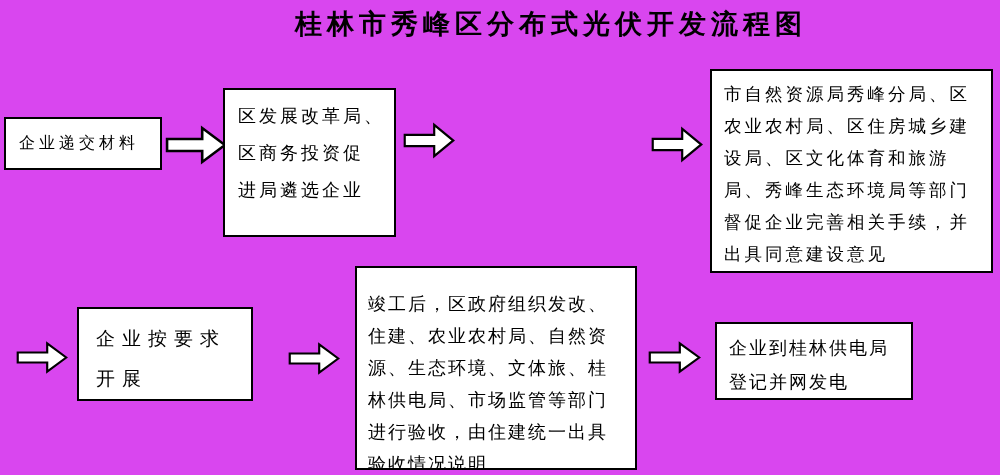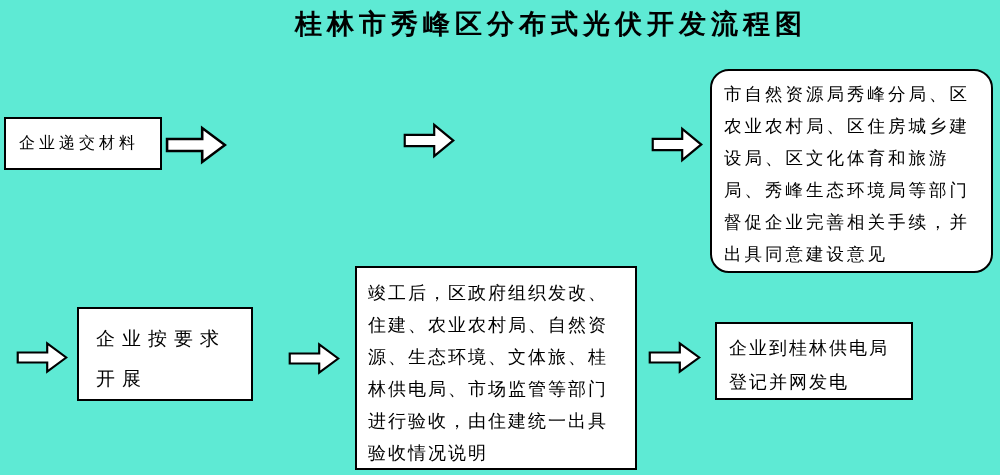--- a/index.html
+++ b/index.html
@@ -4,21 +4,21 @@
 <style>
   html, body {
     margin: 0;
     padding: 0;
     background: #ffffff;
   }
   .canvas {
     position: relative;
     width: 1000px;
     height: 475px;
-    background: #5eead4;
+    background: #d946ef;
     font-family: "Liberation Serif", "DejaVu Serif", serif;
     color: #000000;
     overflow: hidden;
   }
   .title {
     position: absolute;
     left: 295px;
     top: 6px;
     font-family: "Liberation Sans", "DejaVu Sans", sans-serif;
     font-weight: bold;
@@ -48,30 +48,30 @@
     font-size: 18px; line-height: 37px; letter-spacing: 3px;
   }
   .b3 {
     left: 457px; top: 93px; width: 182px; height: 87px;
     padding: 8px 6px 0 13px;
     font-size: 18px; line-height: 36px; letter-spacing: 3px;
   }
   .b4 {
     left: 710px; top: 69px; width: 283px; height: 204px;
     padding: 7px 19px 0 12px;
-    font-size: 17.5px; line-height: 32px; letter-spacing: 3px; border-radius: 19px;
+    font-size: 17.5px; line-height: 32px; letter-spacing: 3px;
   }
   .b5 {
     left: 77px; top: 307px; width: 176px; height: 94px;
     padding: 10px 6px 0 17px;
     font-size: 19px; line-height: 40px; letter-spacing: 7px;
   }
   .b6 {
     left: 355px; top: 266px; width: 282px; height: 204px;
-    padding: 9px 4px 0 11px;
+    padding: 20px 4px 0 11px;
     font-size: 18px; line-height: 32px; letter-spacing: 2px;
   }
   .b7 {
     left: 715px; top: 322px; width: 198px; height: 78px;
     padding: 7px 16px 0 12px;
     font-size: 18px; line-height: 34px; letter-spacing: 2px;
   }
   .arrow {
     position: absolute;
   }
@@ -88,20 +88,23 @@
 <div class="canvas">
 
   <div class="title">桂林市秀峰区分布式光伏开发流程图</div>
 
   <div class="box b1">企业递交材料</div>
 
   <svg class="arrow a1" viewBox="0 0 60 40" preserveAspectRatio="none">
     <path d="M2 14 L36 14 L36 3 L58 20 L36 37 L36 26 L2 26 Z" fill="#ffffff" stroke="#000000" stroke-width="2.5"></path>
   </svg>
 
+  <div class="box b2">区发展改革局、
+区商务投资促
+进局遴选企业</div>
 
   <svg class="arrow a2" viewBox="0 0 60 40" preserveAspectRatio="none">
     <path d="M2 14 L36 14 L36 3 L58 20 L36 37 L36 26 L2 26 Z" fill="#ffffff" stroke="#000000" stroke-width="2.5"></path>
   </svg>
 
 
   <svg class="arrow a3" viewBox="0 0 60 40" preserveAspectRatio="none">
     <path d="M2 14 L36 14 L36 3 L58 20 L36 37 L36 26 L2 26 Z" fill="#ffffff" stroke="#000000" stroke-width="2.5"></path>
   </svg>
 

